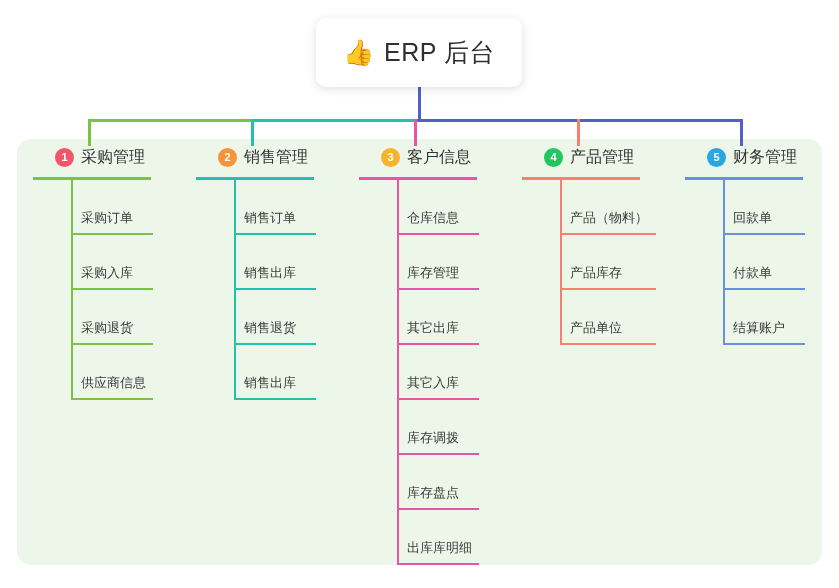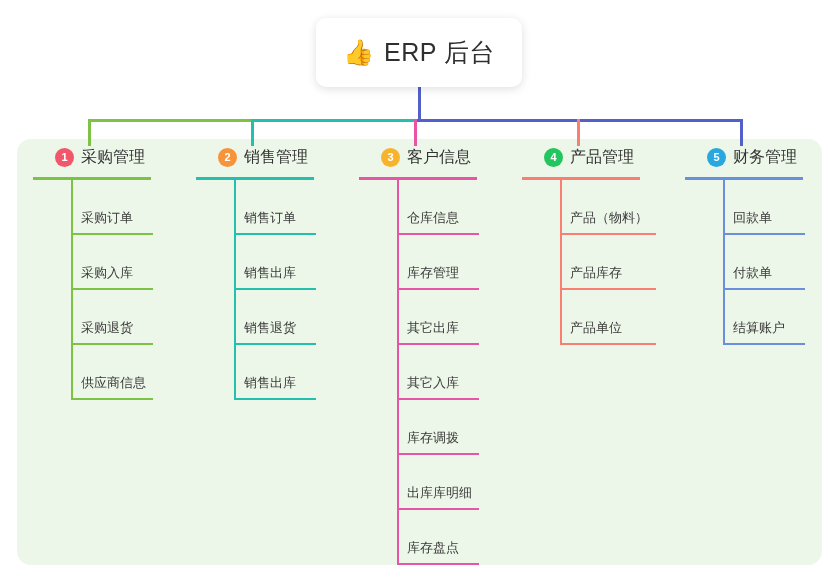--- a/index.html
+++ b/index.html
@@ -231,25 +231,25 @@
           </div>
           <div class="item">
             <span class="item-label">其它入库</span>
             <div class="item-rule" style="width: 82px; background: rgb(232, 85, 166);"></div>
           </div>
           <div class="item">
             <span class="item-label">库存调拨</span>
             <div class="item-rule" style="width: 82px; background: rgb(232, 85, 166);"></div>
           </div>
           <div class="item">
+            <span class="item-label">库存盘点</span>
+            <div class="item-rule" style="width: 82px; background: rgb(232, 85, 166);"></div>
+          </div>
+          <div class="item">
             <span class="item-label">出库库明细</span>
-            <div class="item-rule" style="width: 82px; background: rgb(232, 85, 166);"></div>
-          </div>
-          <div class="item">
-            <span class="item-label">库存盘点</span>
             <div class="item-rule" style="width: 82px; background: rgb(232, 85, 166);"></div>
           </div>
         </div>
       </div>
       <div class="column" style="left: 522px;">
         <div class="col-head">
           <span class="badge" style="background: rgb(34, 197, 94);">4</span>
           <span class="col-title">产品管理</span>
         </div>
         <div class="head-rule" style="width: 118px; background: rgb(249, 127, 114);"></div>

